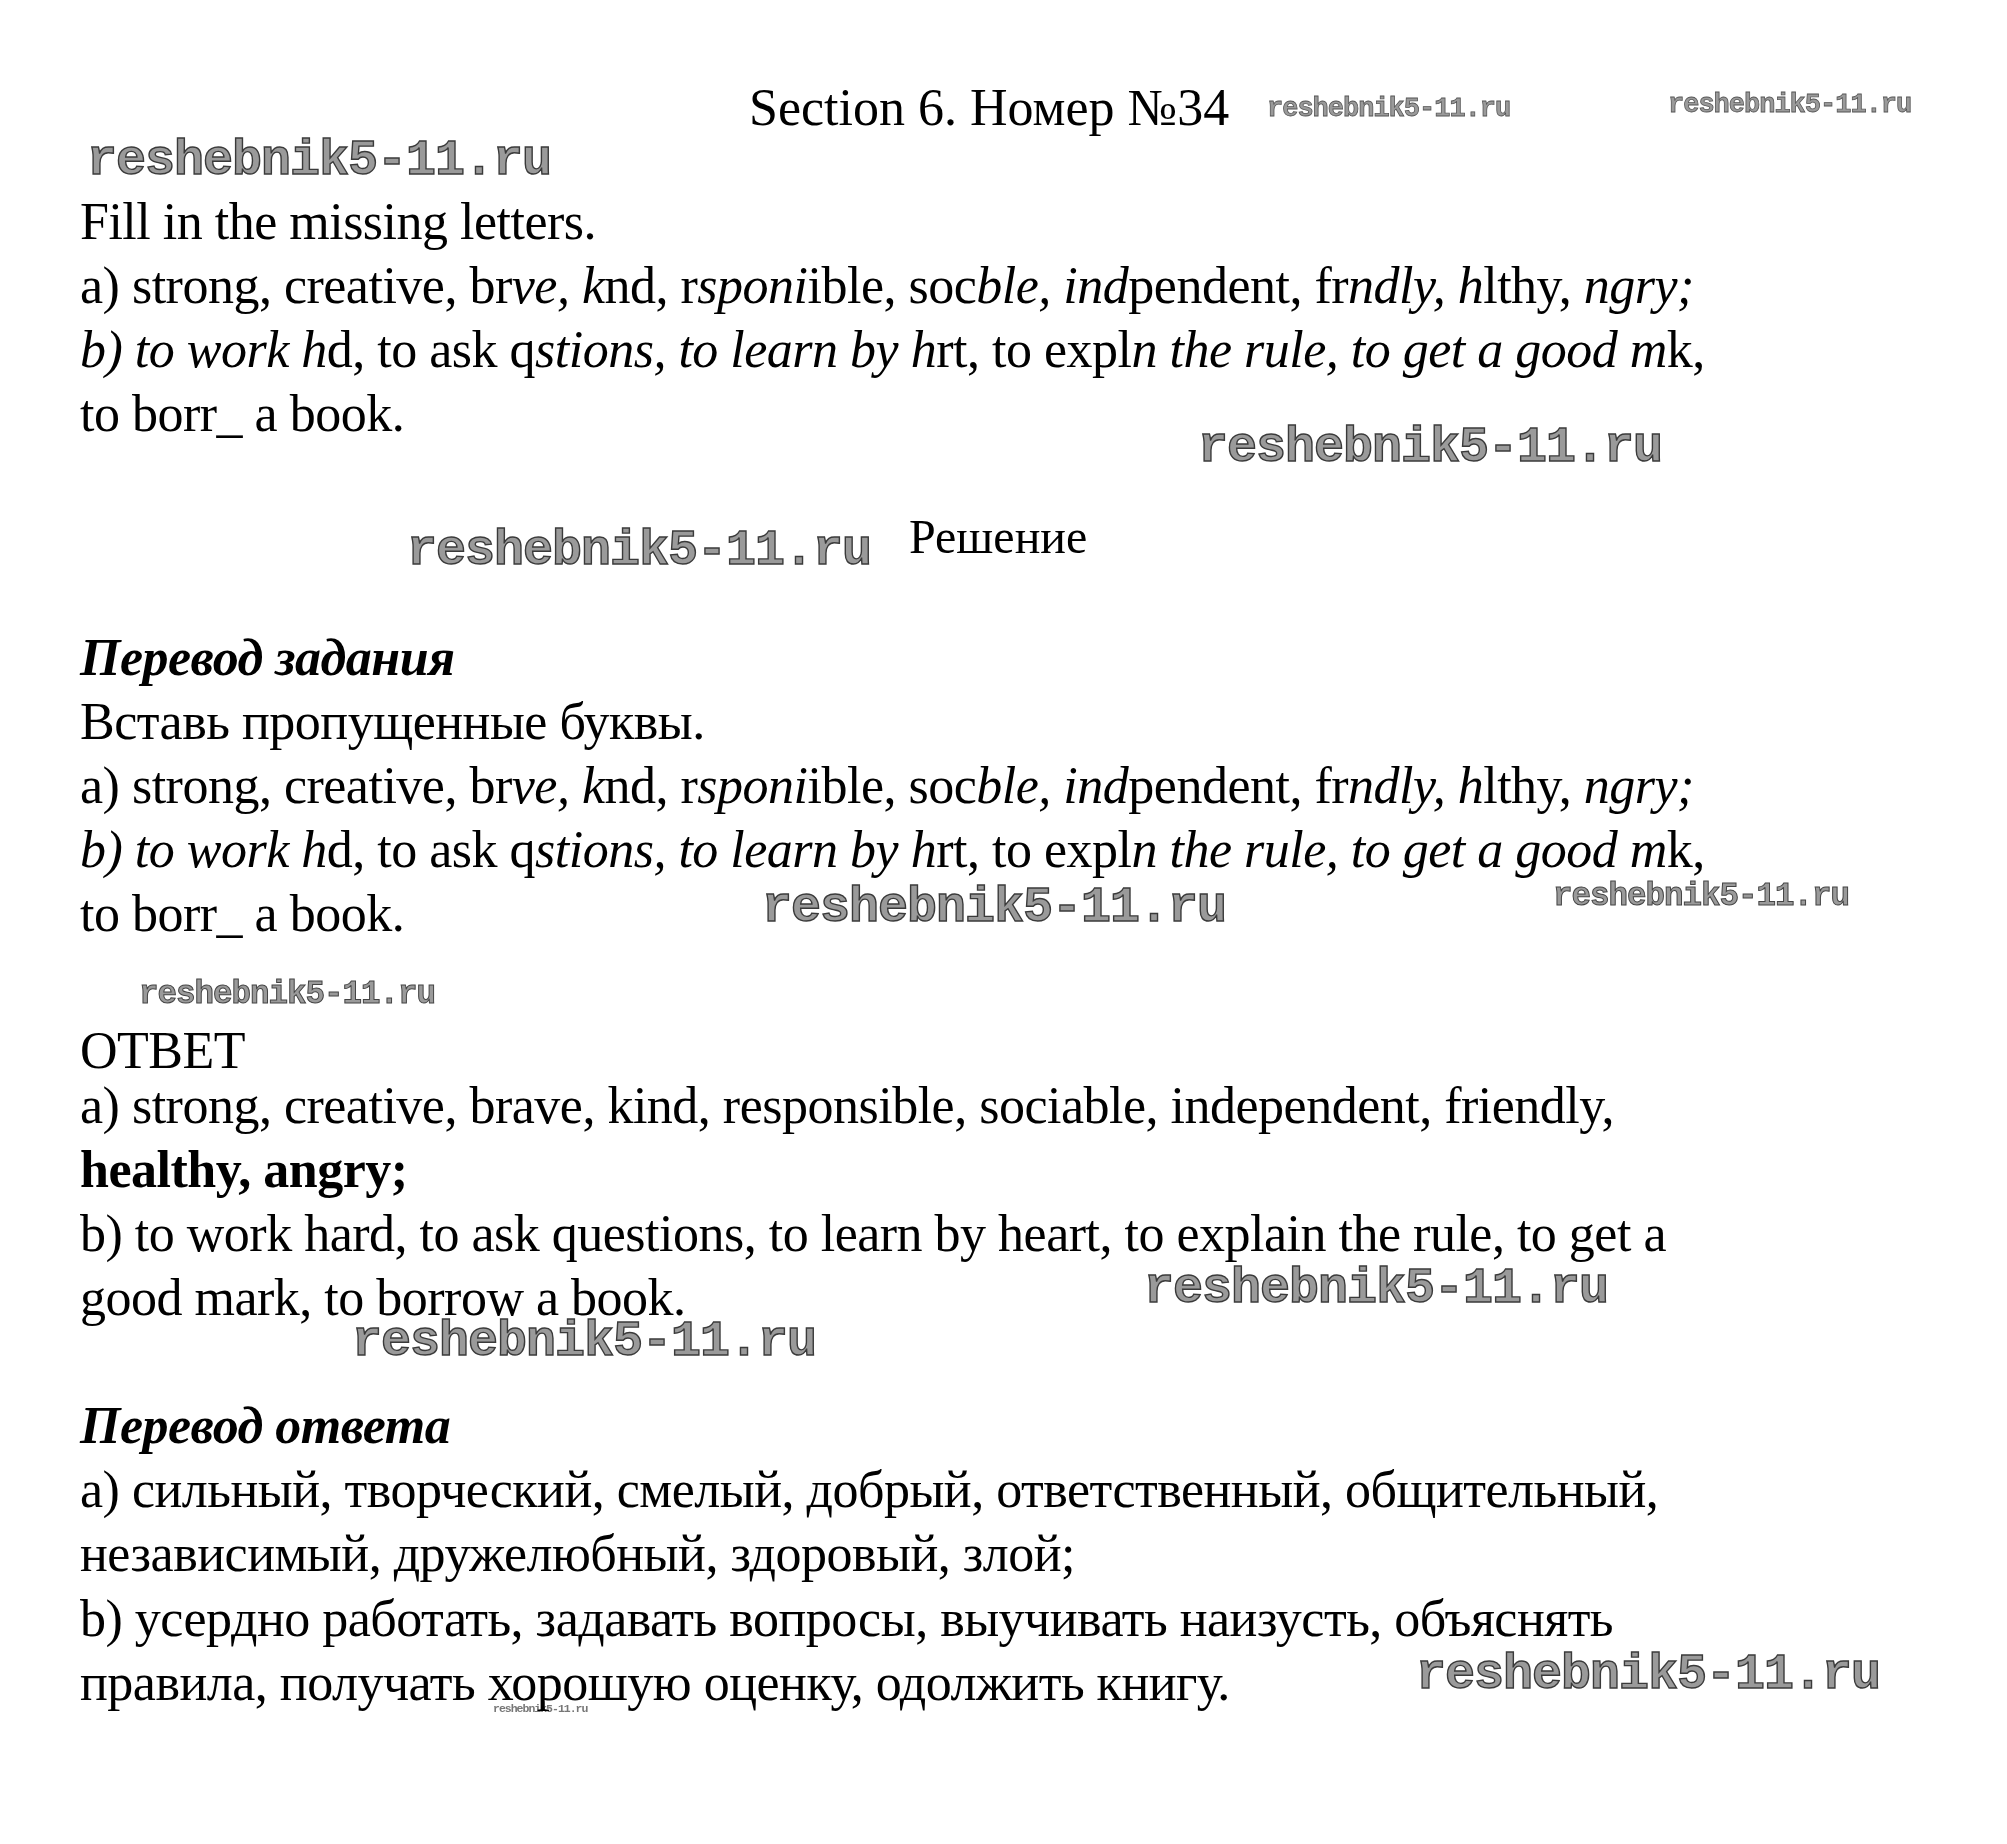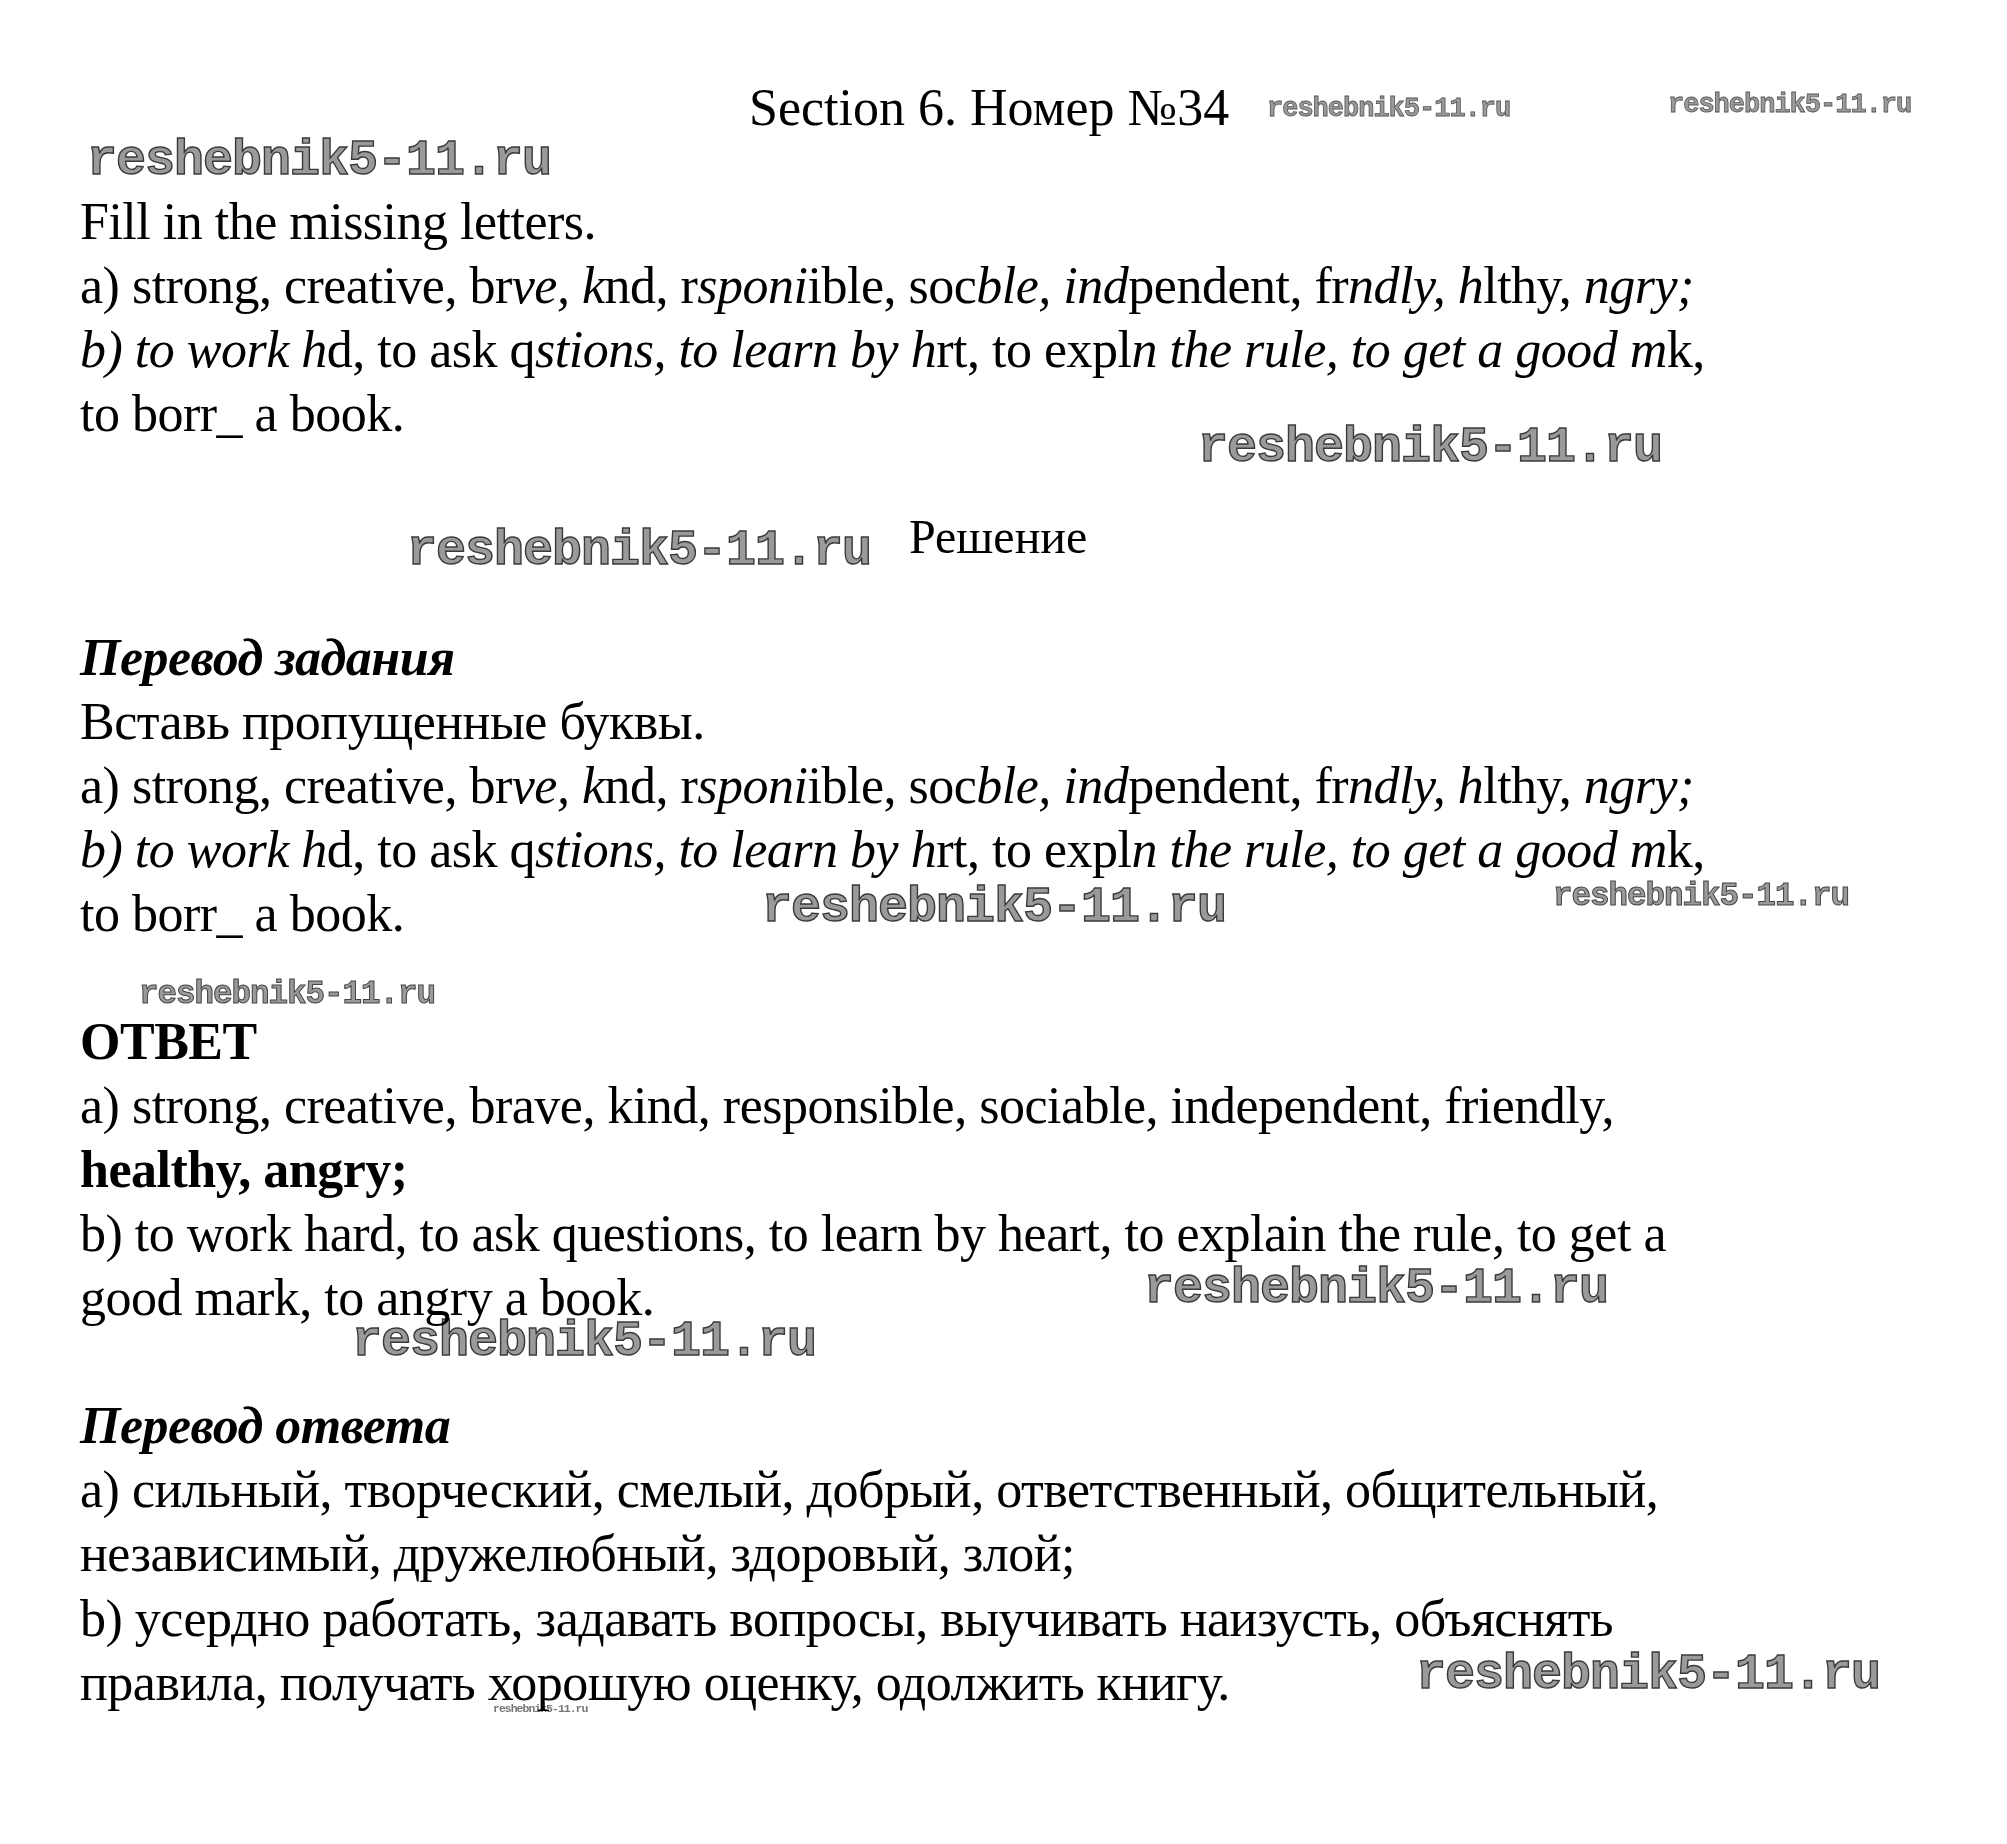--- a/index.html
+++ b/index.html
@@ -2,21 +2,21 @@
 <html><head>
 <meta charset="utf-8">
 <style>
   html, body { margin: 0; padding: 0; background: #ffffff; }
   body { width: 2007px; height: 1845px; position: relative; overflow: hidden;
          font-family: "Liberation Serif", "DejaVu Serif", serif; color: #000; }
   .line { position: absolute; left: 80px; font-size: 52px; line-height: 1; white-space: nowrap; letter-spacing: -0.5px; text-align: center; }
   .title { position: absolute; left: 749px; top: 78px; font-size: 52px; white-space: nowrap; }
   .resh { position: absolute; left: 909px; top: 509px; font-size: 48px; white-space: nowrap; }
   .head-it { font-style: italic; font-weight: bold; }
-  .head-b { font-weight: bold; }
+  .head-b { font-weight: normal; margin-top: 9px; }
   i, .it { font-style: italic; }
   .wm { position: absolute; white-space: nowrap; font-family: Liberation Mono, monospace; font-weight: bold;
         color: #9a9a9a; -webkit-text-stroke: 1.4px #3a3a3a; letter-spacing: -1px; line-height: 1; }
   .wm.big { font-size: 50px; }
   .wm.med { font-size: 32.5px; -webkit-text-stroke: 1px #444; }
   .wm.sm { font-size: 27px; -webkit-text-stroke: 0.8px #555; }
   .wm.tiny { font-size: 11.5px; -webkit-text-stroke: 0; color: #777; }
 </style>
 </head>
 <body>
@@ -46,20 +46,20 @@
 <div class="line head-it" style="top:632px;">Перевод задания</div>
 <div class="line" style="top:696px;">Вставь пропущенные буквы.</div>
 <div class="line" style="top:760px;"><span>a) strong, creative, br</span><span class="it">ve, k</span><span>nd, r</span><span class="it">sponi</span><span>ible, soc</span><span class="it">ble, ind</span><span>pendent, fr</span><span class="it">ndly, h</span><span>lthy, </span><span class="it">ngry;</span></div>
 <div class="line" style="top:824px;"><span class="it">b) to work h</span><span>d, to ask q</span><span class="it">stions, to learn by h</span><span>rt, to expl</span><span class="it">n the rule, to get a good m</span><span>k,</span></div>
 <div class="line" style="top:888px;">to borr_ a book.</div>
 
 <div class="line head-b" style="top:1016px;">ОТВЕТ</div>
 <div class="line" style="top:1080px;">a) strong, creative, brave, kind, responsible, sociable, independent, friendly,</div>
 <div class="line" style="top:1144px;font-weight:bold;">healthy, angry;</div>
 <div class="line" style="top:1208px;">b) to work hard, to ask questions, to learn by heart, to explain the rule, to get a</div>
-<div class="line" style="top:1272px;">good mark, to angry a book.</div>
+<div class="line" style="top:1272px;">good mark, to borrow a book.</div>
 
 <div class="line head-it" style="top:1400px;">Перевод ответа</div>
 <div class="line" style="top:1464px;">а) сильный, творческий, смелый, добрый, ответственный, общительный,</div>
 <div class="line" style="top:1528px;">независимый, дружелюбный, здоровый, злой;</div>
 <div class="line" style="top:1593px;">b) усердно работать, задавать вопросы, выучивать наизусть, объяснять</div>
 <div class="line" style="top:1657px;">правила, получать хорошую оценку, одолжить книгу.</div>
 
 
 </body></html>

